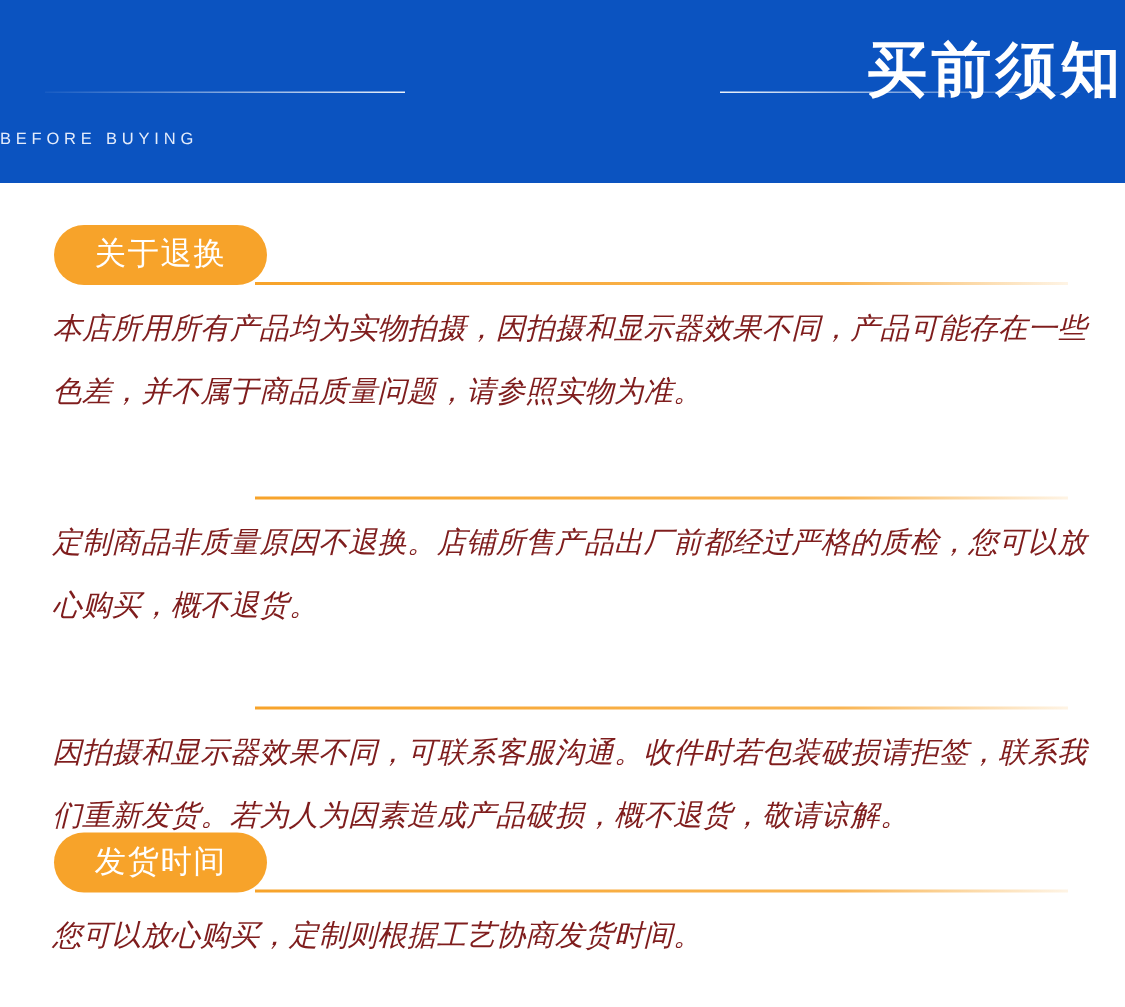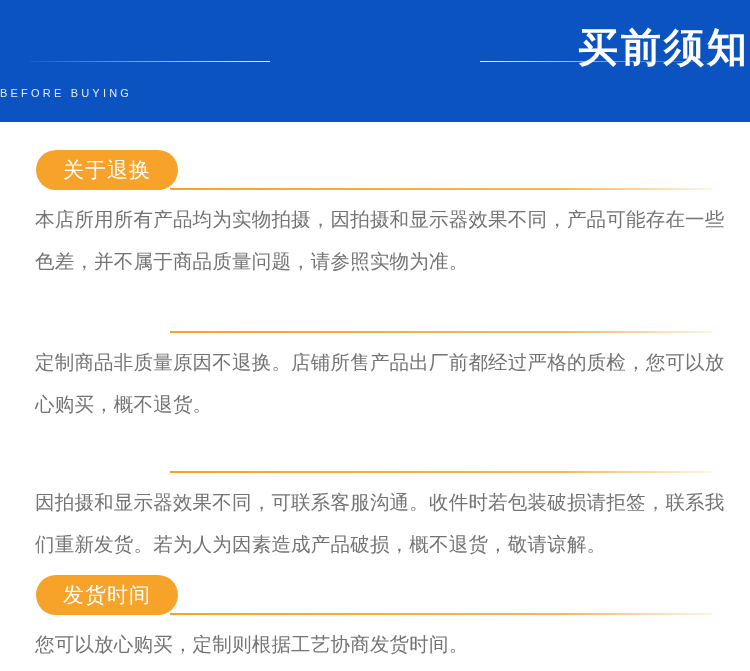--- a/index.html
+++ b/index.html
@@ -108,32 +108,33 @@
     left: 170px;
     top: 38px;
     width: 542px;
     height: 2px;
     background: linear-gradient(to right, #f7a32a 0%, #f9b553 72%, rgba(249,181,83,0.15) 100%);
   }
   .body-text {
     position: absolute;
     left: 35px;
     width: 690px;
-    color: #737373;
+    color: #7f1d1d;
     font-size: 19.5px;
     line-height: 42px;
     letter-spacing: 0.2px;
     font-family: "Liberation Sans", "DejaVu Sans", sans-serif;
+    font-style: italic;
   }
 
   
   #section-0 { top: 150px; }
   #section-1 { top: 293px; }
   #section-2 { top: 433px; }
-  #section-3 { top: 575px; }
+  #section-3 { top: 555px; }
 
   .body-text { top: 48px; }
 </style>
 </head>
 <body>
 
 <div class="page">
 
   <div class="banner">
     <div class="banner-inner">

